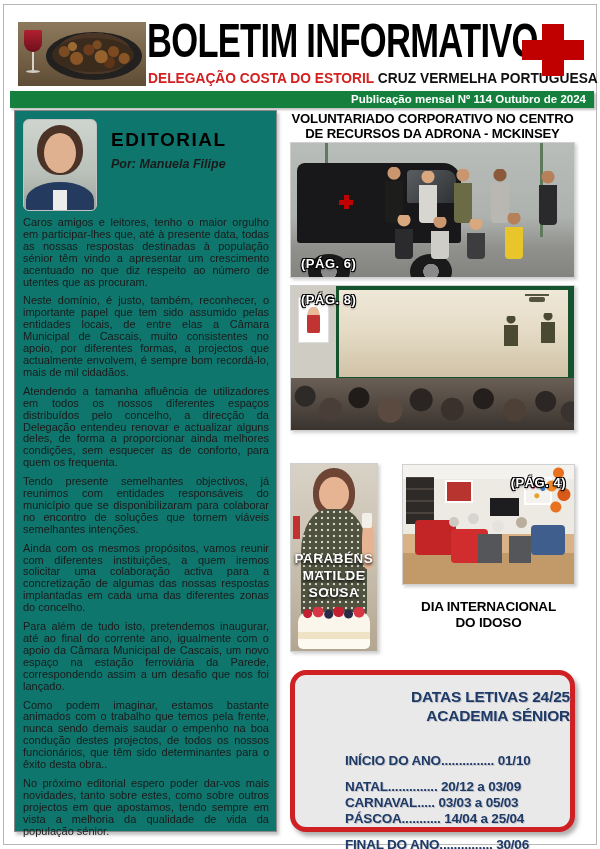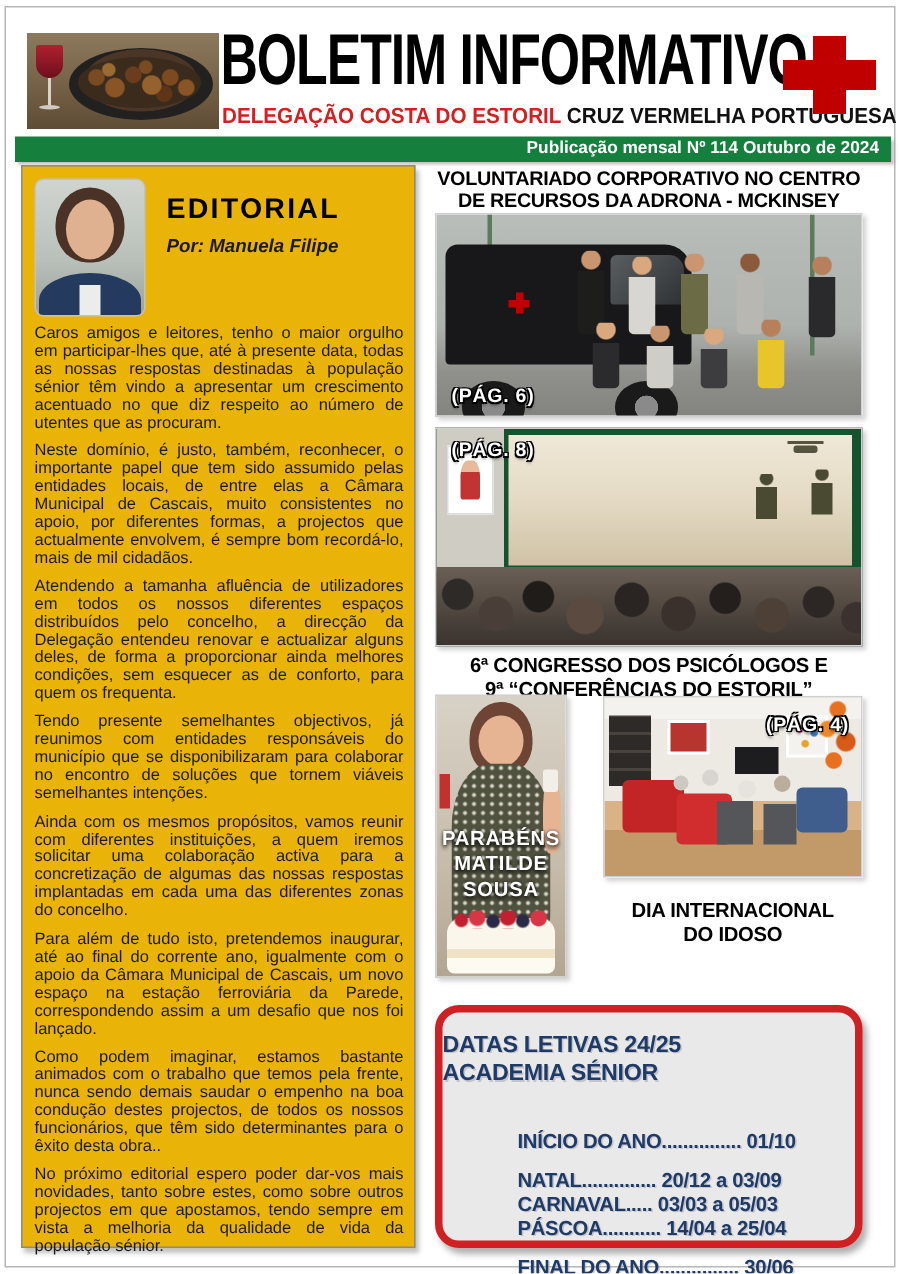--- a/index.html
+++ b/index.html
@@ -36,21 +36,21 @@
 
   .red-cross{position:absolute;left:522px;top:24px;width:62px;height:52px;}
   .cross-v{position:absolute;left:20px;top:0;width:22px;height:52px;background:#c00000;}
   .cross-h{position:absolute;left:0;top:16px;width:62px;height:20px;background:#c00000;}
 
   .issue-bar{position:absolute;left:10px;top:91px;right:6px;height:17px;background:#15803d;
     box-shadow:2px 2px 2px rgba(130,130,130,.5);}
   .issue-bar span{position:absolute;right:8px;top:2px;color:#fff;font-size:11.5px;font-weight:700;}
 
   
-  .editorial-box{position:absolute;left:14px;top:110px;width:263px;height:722px;background:#eab308;
+  .editorial-box{position:absolute;left:14px;top:110px;width:263px;height:722px;background:#0f766e;
     border:1px solid #8a8a8a;box-shadow:2px 3px 3px rgba(120,120,120,.45);box-sizing:border-box;}
   .portrait{position:absolute;left:8px;top:8px;width:72px;height:90px;border:1px solid #c2c2c2;border-radius:6px;
     overflow:hidden;background:linear-gradient(180deg,#cfd4cf 0%,#b9c0b9 60%,#9aa29a 100%);}
   .hair{position:absolute;left:13px;top:5px;width:46px;height:50px;border-radius:50% 50% 46% 46%;background:#4a3226;}
   .face{position:absolute;left:20px;top:13px;width:32px;height:40px;border-radius:50%;background:#e0b190;}
   .jacket{position:absolute;left:2px;bottom:-8px;width:68px;height:36px;border-radius:50% 50% 0 0;background:#243a5e;}
   .shirt{position:absolute;left:29px;bottom:0;width:14px;height:20px;background:#ececec;}
   .editorial-heading{position:absolute;left:96px;top:18px;font-size:19px;font-weight:700;letter-spacing:1.5px;color:#000;}
   .editorial-byline{position:absolute;left:96px;top:46px;font-size:12.5px;font-weight:700;font-style:italic;color:#1a1a1a;}
   .editorial-text{position:absolute;left:8px;right:7px;top:106px;}
@@ -152,21 +152,21 @@
   .head-dot{position:absolute;border-radius:50%;}
   .chair{position:absolute;background:#55565a;}
 
   .caption-idoso{left:402px;top:599px;width:173px;}
   .caption-congress{left:290px;top:436px;width:285px;}
 
   
   .dates-box{position:absolute;left:290px;top:670px;width:285px;height:162px;box-sizing:border-box;
     background:#e9e9e9;border:5px solid #cf2024;border-radius:16px;
     box-shadow:3px 4px 4px rgba(110,110,110,.55);}
-  .dates-title{margin-top:12px;text-align:left;font-size:15.5px;font-weight:700;color:#1e3a66;
+  .dates-title{margin-top:12px;text-align:right;font-size:15.5px;font-weight:700;color:#1e3a66;
     line-height:19px;letter-spacing:-.2px;text-shadow:1px 1px 0 rgba(160,160,175,.5);}
   .dates-rows{margin-top:28px;}
   .dates-row{margin:1px 0 0 50px;font-size:13.5px;font-weight:700;color:#1e3a66;line-height:15px;
     letter-spacing:-.2px;text-shadow:1px 1px 0 rgba(160,160,175,.5);}
   .gap-top{margin-top:11px;}
 </style>
 </head>
 <body>
 
 <div class="page">
@@ -250,24 +250,20 @@
     </div>
     <div class="side-panel">
       <div class="panel-card">
         <div class="panel-figure"></div>
       </div>
     </div>
     <div class="audience"></div>
     <div class="pag-ref" style="left:10px;top:6px;">(PÁG. 8)</div>
   </div>
 
-  <div class="caption caption-congress">
-    <span>6ª CONGRESSO DOS PSICÓLOGOS E</span><br>
-    <span>9ª “CONFERÊNCIAS DO ESTORIL”</span>
-  </div>
 
   <div class="photo photo-matilde">
     <div class="red-sign"></div>
     <div class="m-hair"></div>
     <div class="m-face"></div>
     <div class="m-top"></div>
     <div class="m-arm"></div>
     <div class="m-cup"></div>
     <div class="cake">
       <div class="berries"></div>

